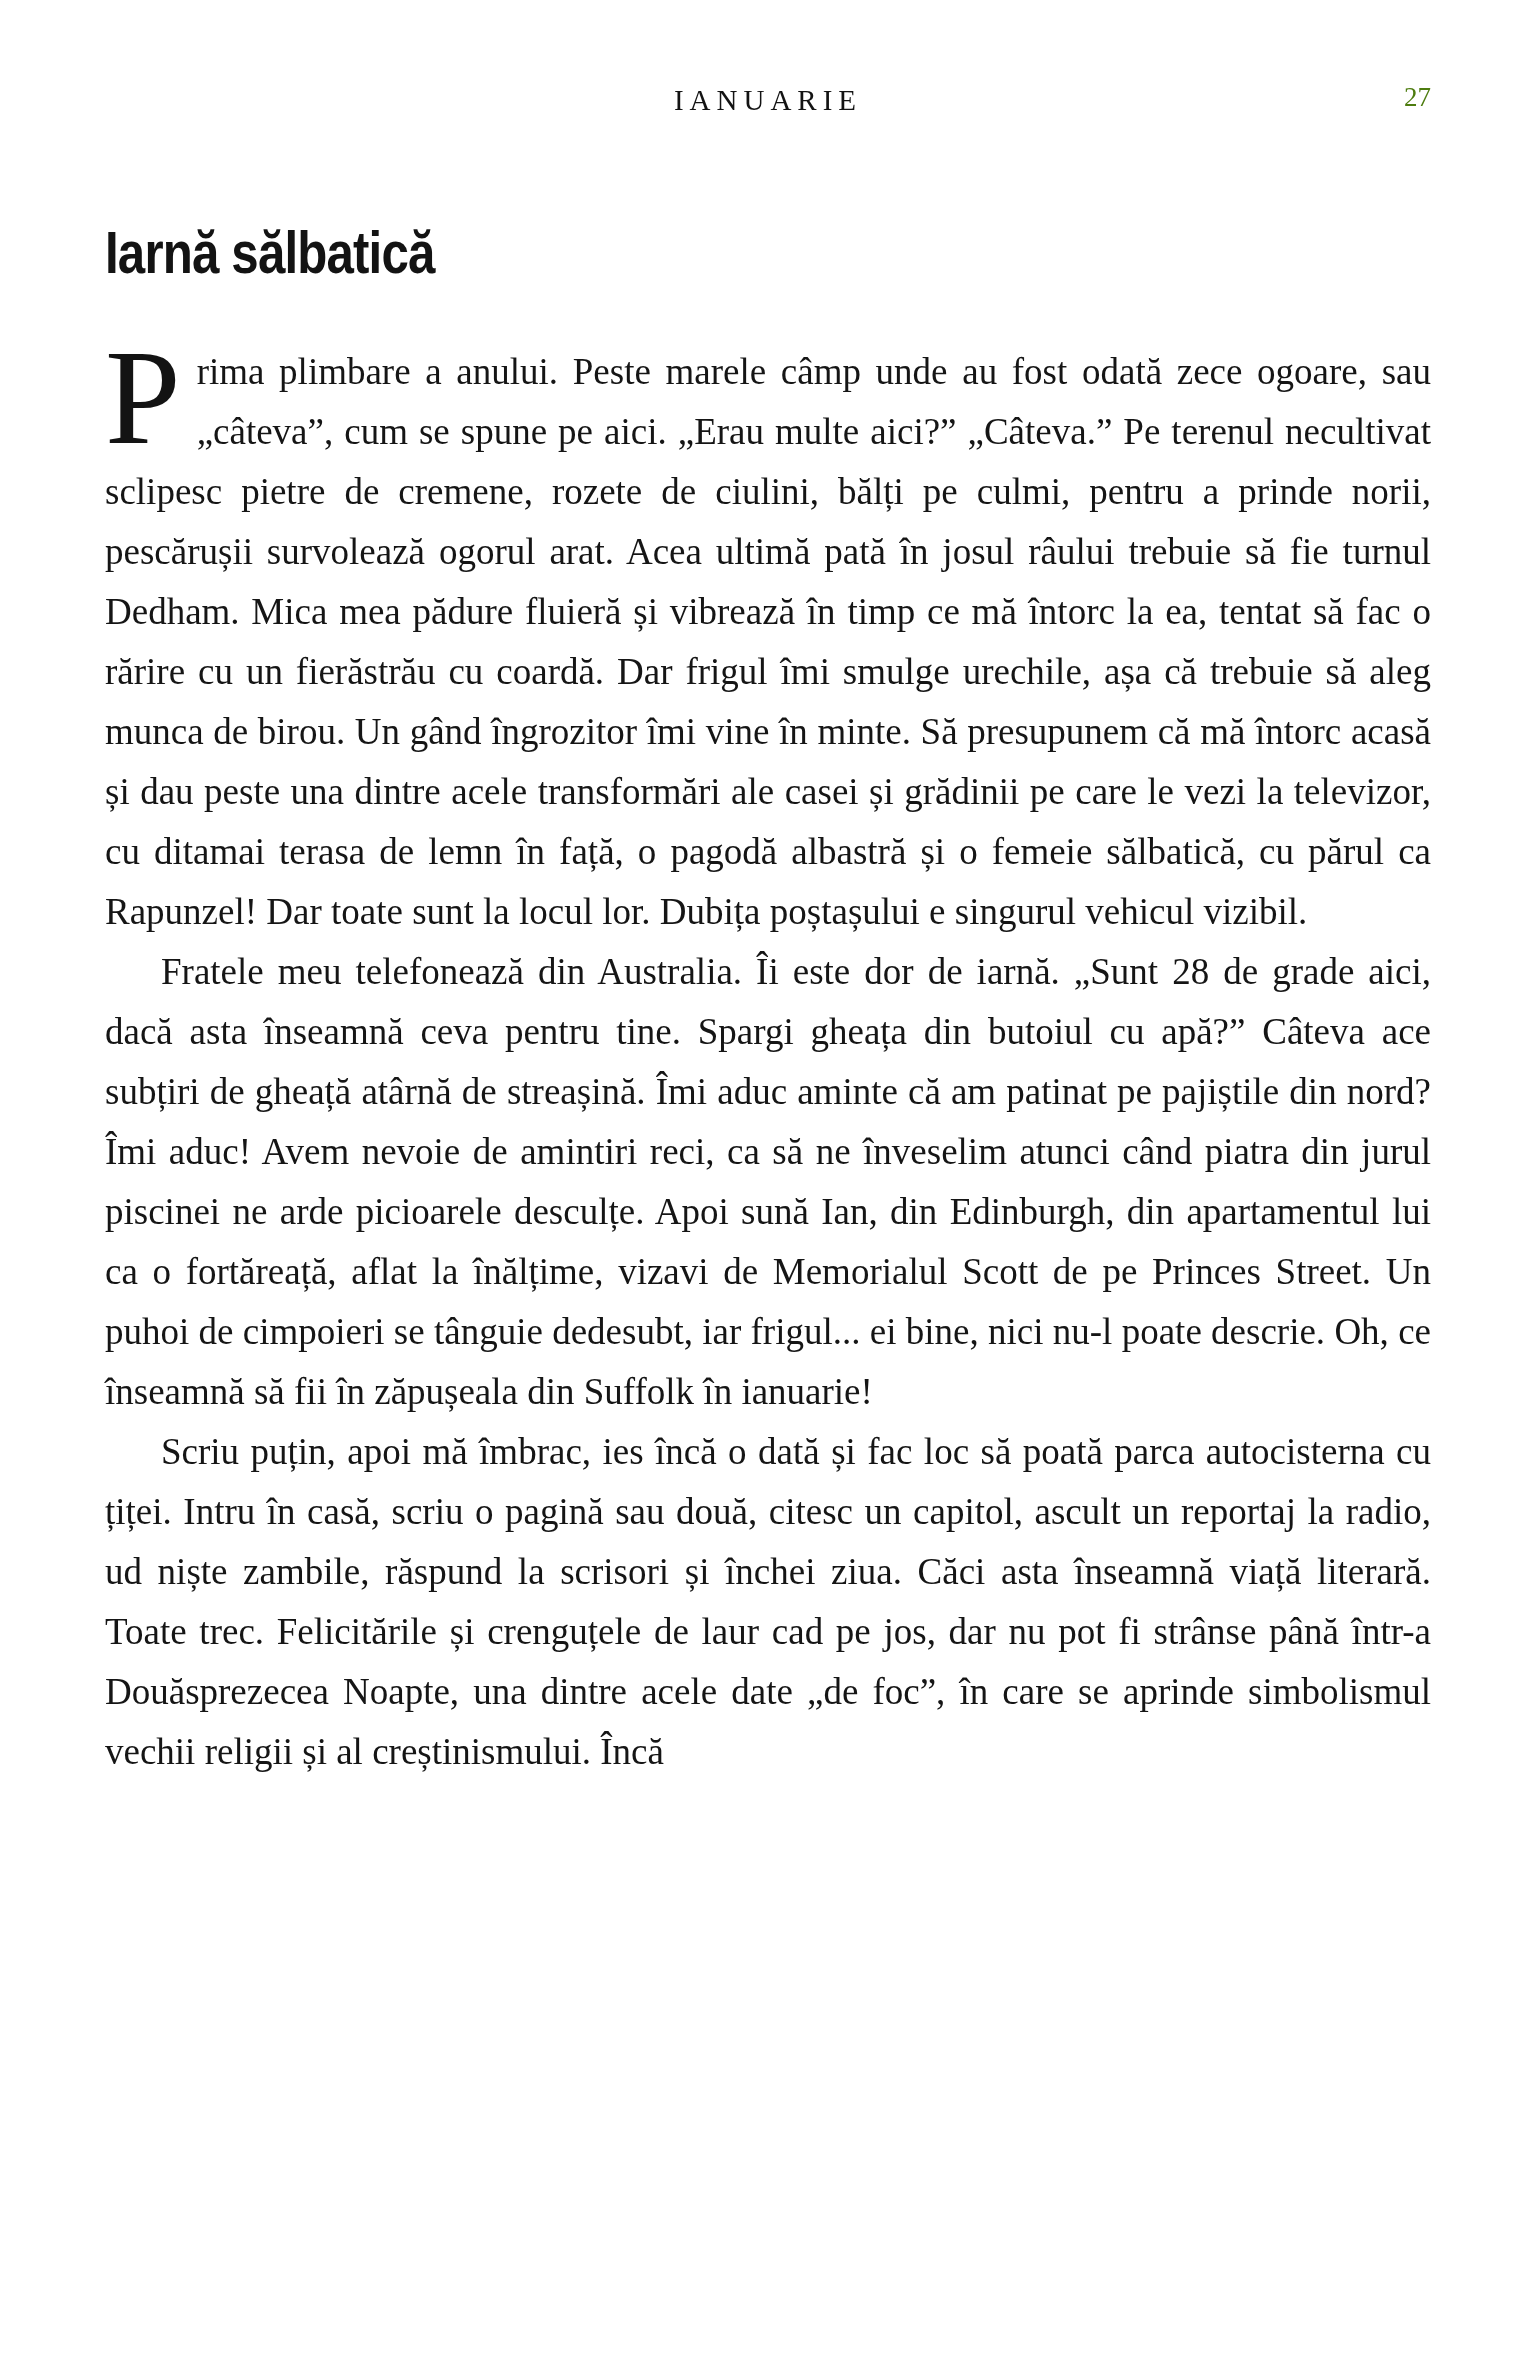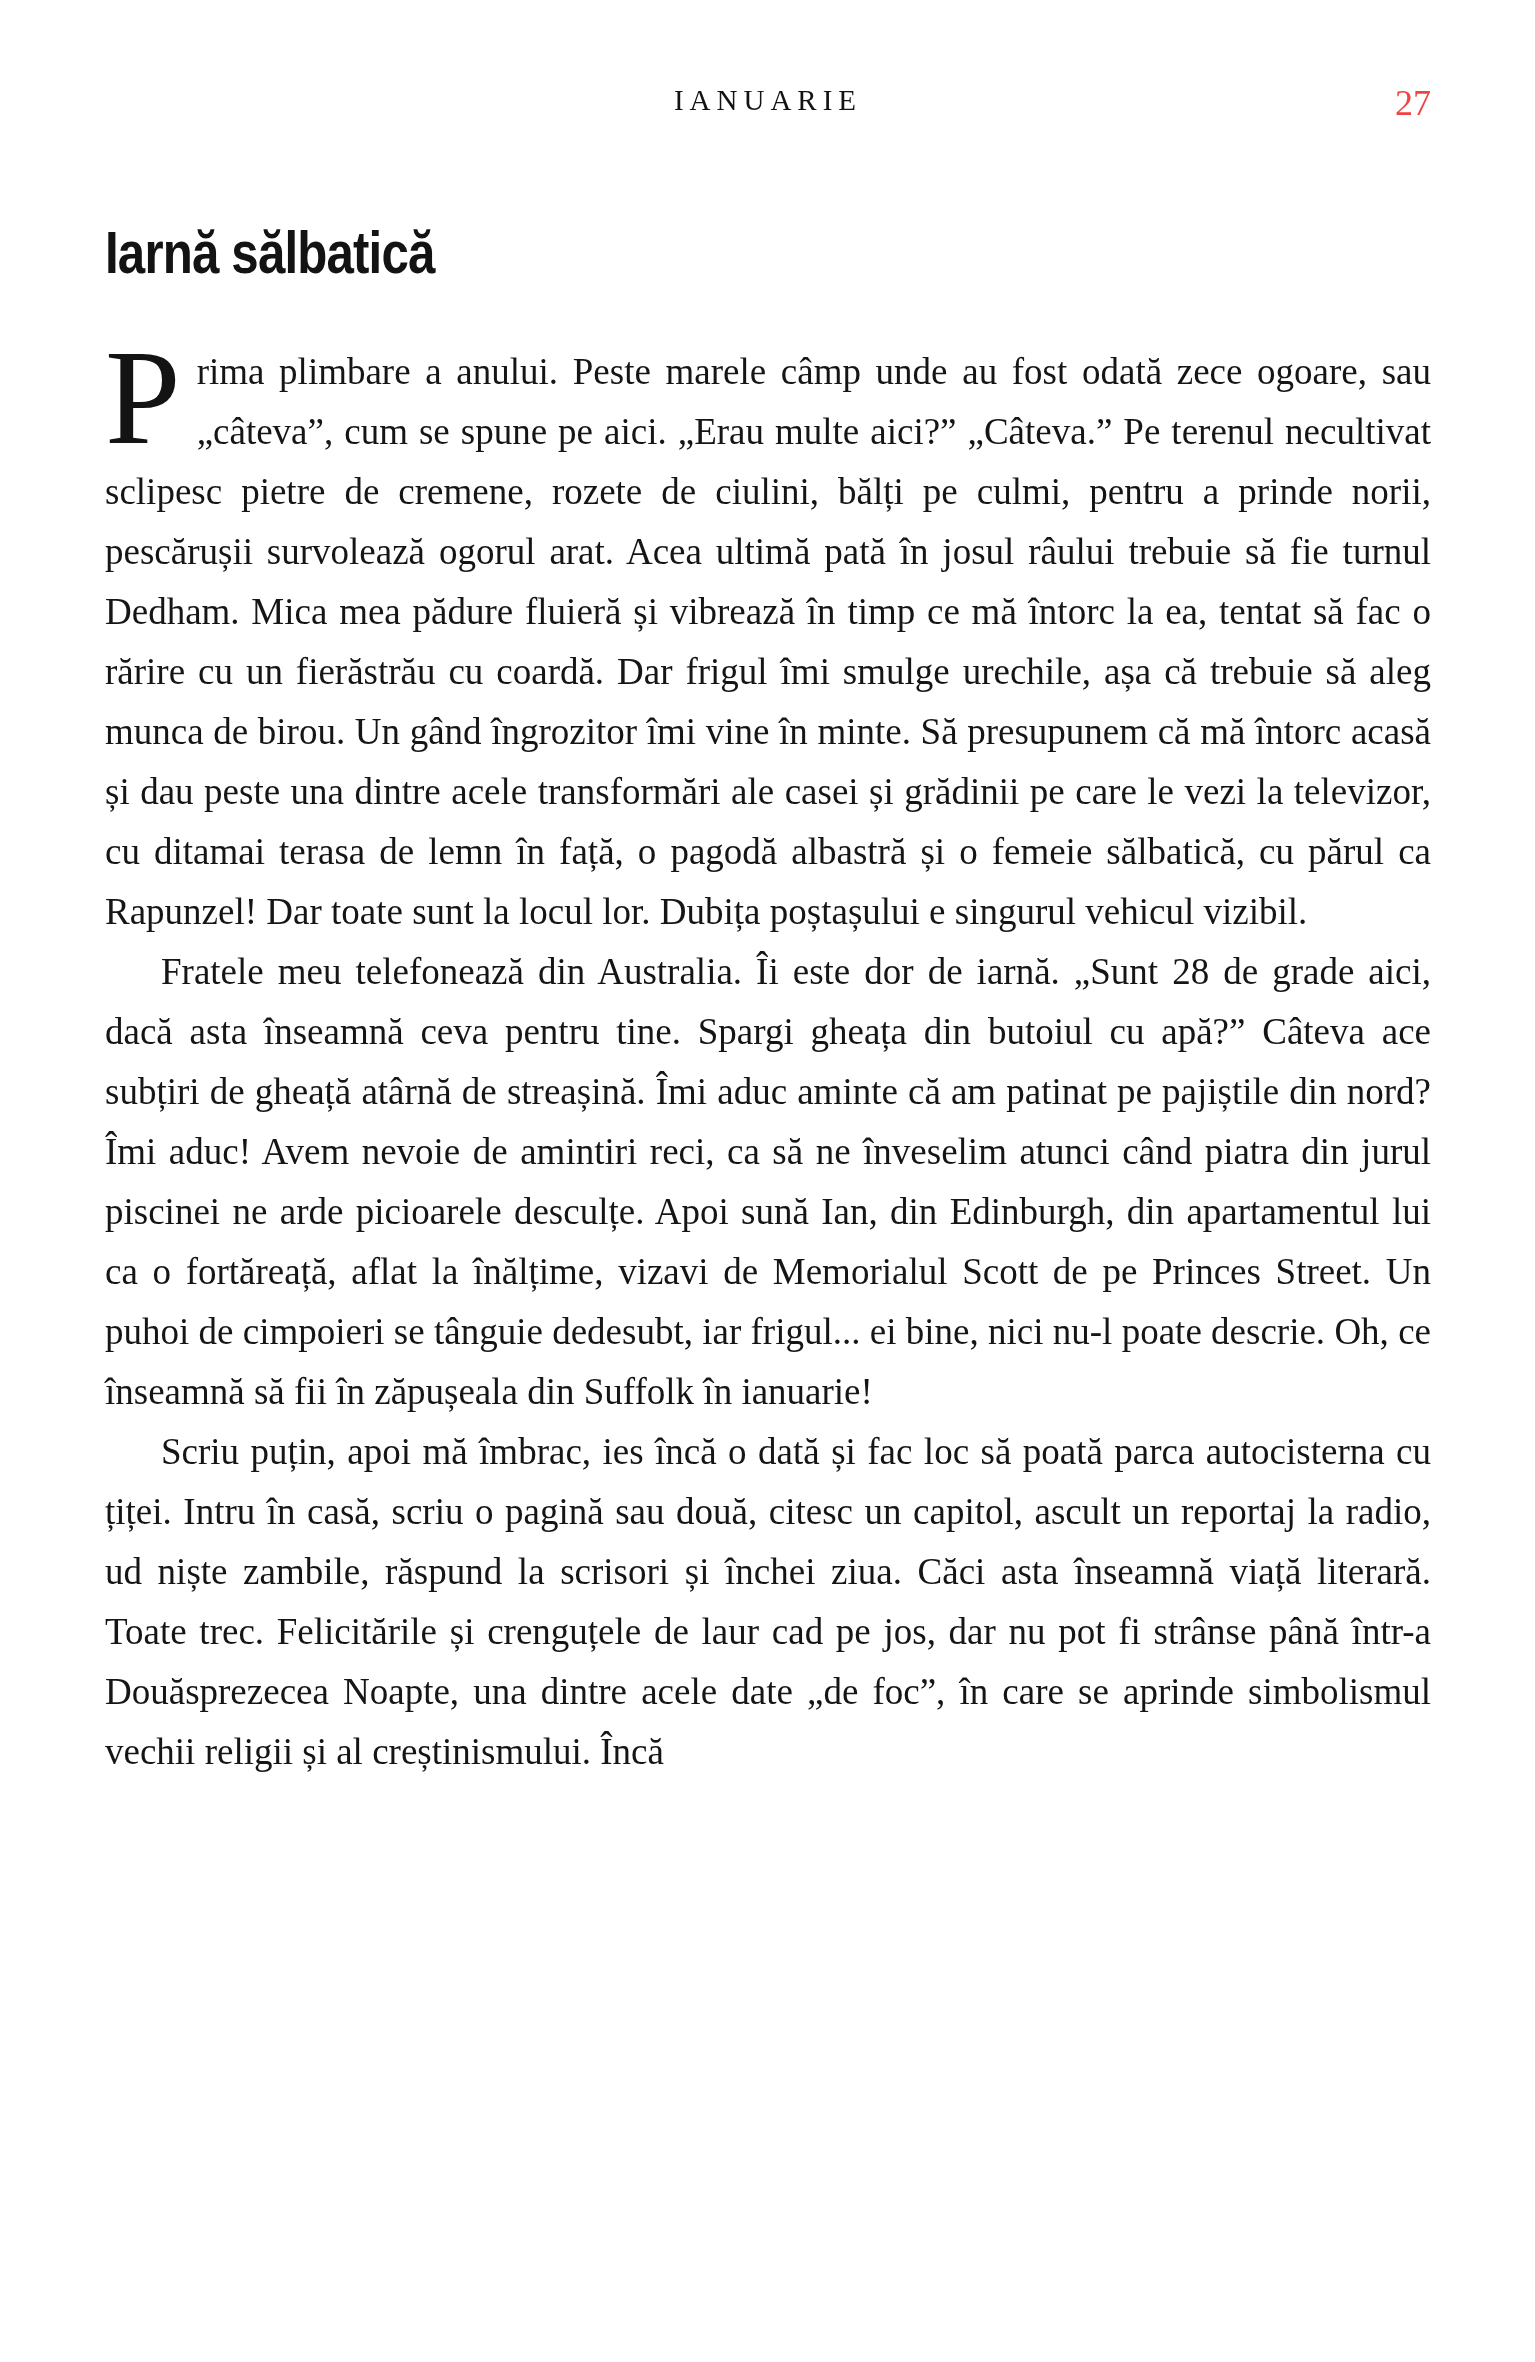--- a/index.html
+++ b/index.html
@@ -31,22 +31,22 @@
     text-align: center;
     font-size: 29px;
     letter-spacing: 6px;
     font-weight: 400;
     color: #131313;
   }
   .page-number {
     position: absolute;
     top: -2px;
     right: 0;
-    font-size: 36px;
-    color: #ef4444;
+    font-size: 27px;
+    color: #4d7c0f;
   }
 
   
   .section-title {
     position: absolute;
     top: 218px;
     left: 105px;
     margin: 0;
     font-family: "Liberation Sans", sans-serif;
     font-weight: 700;

